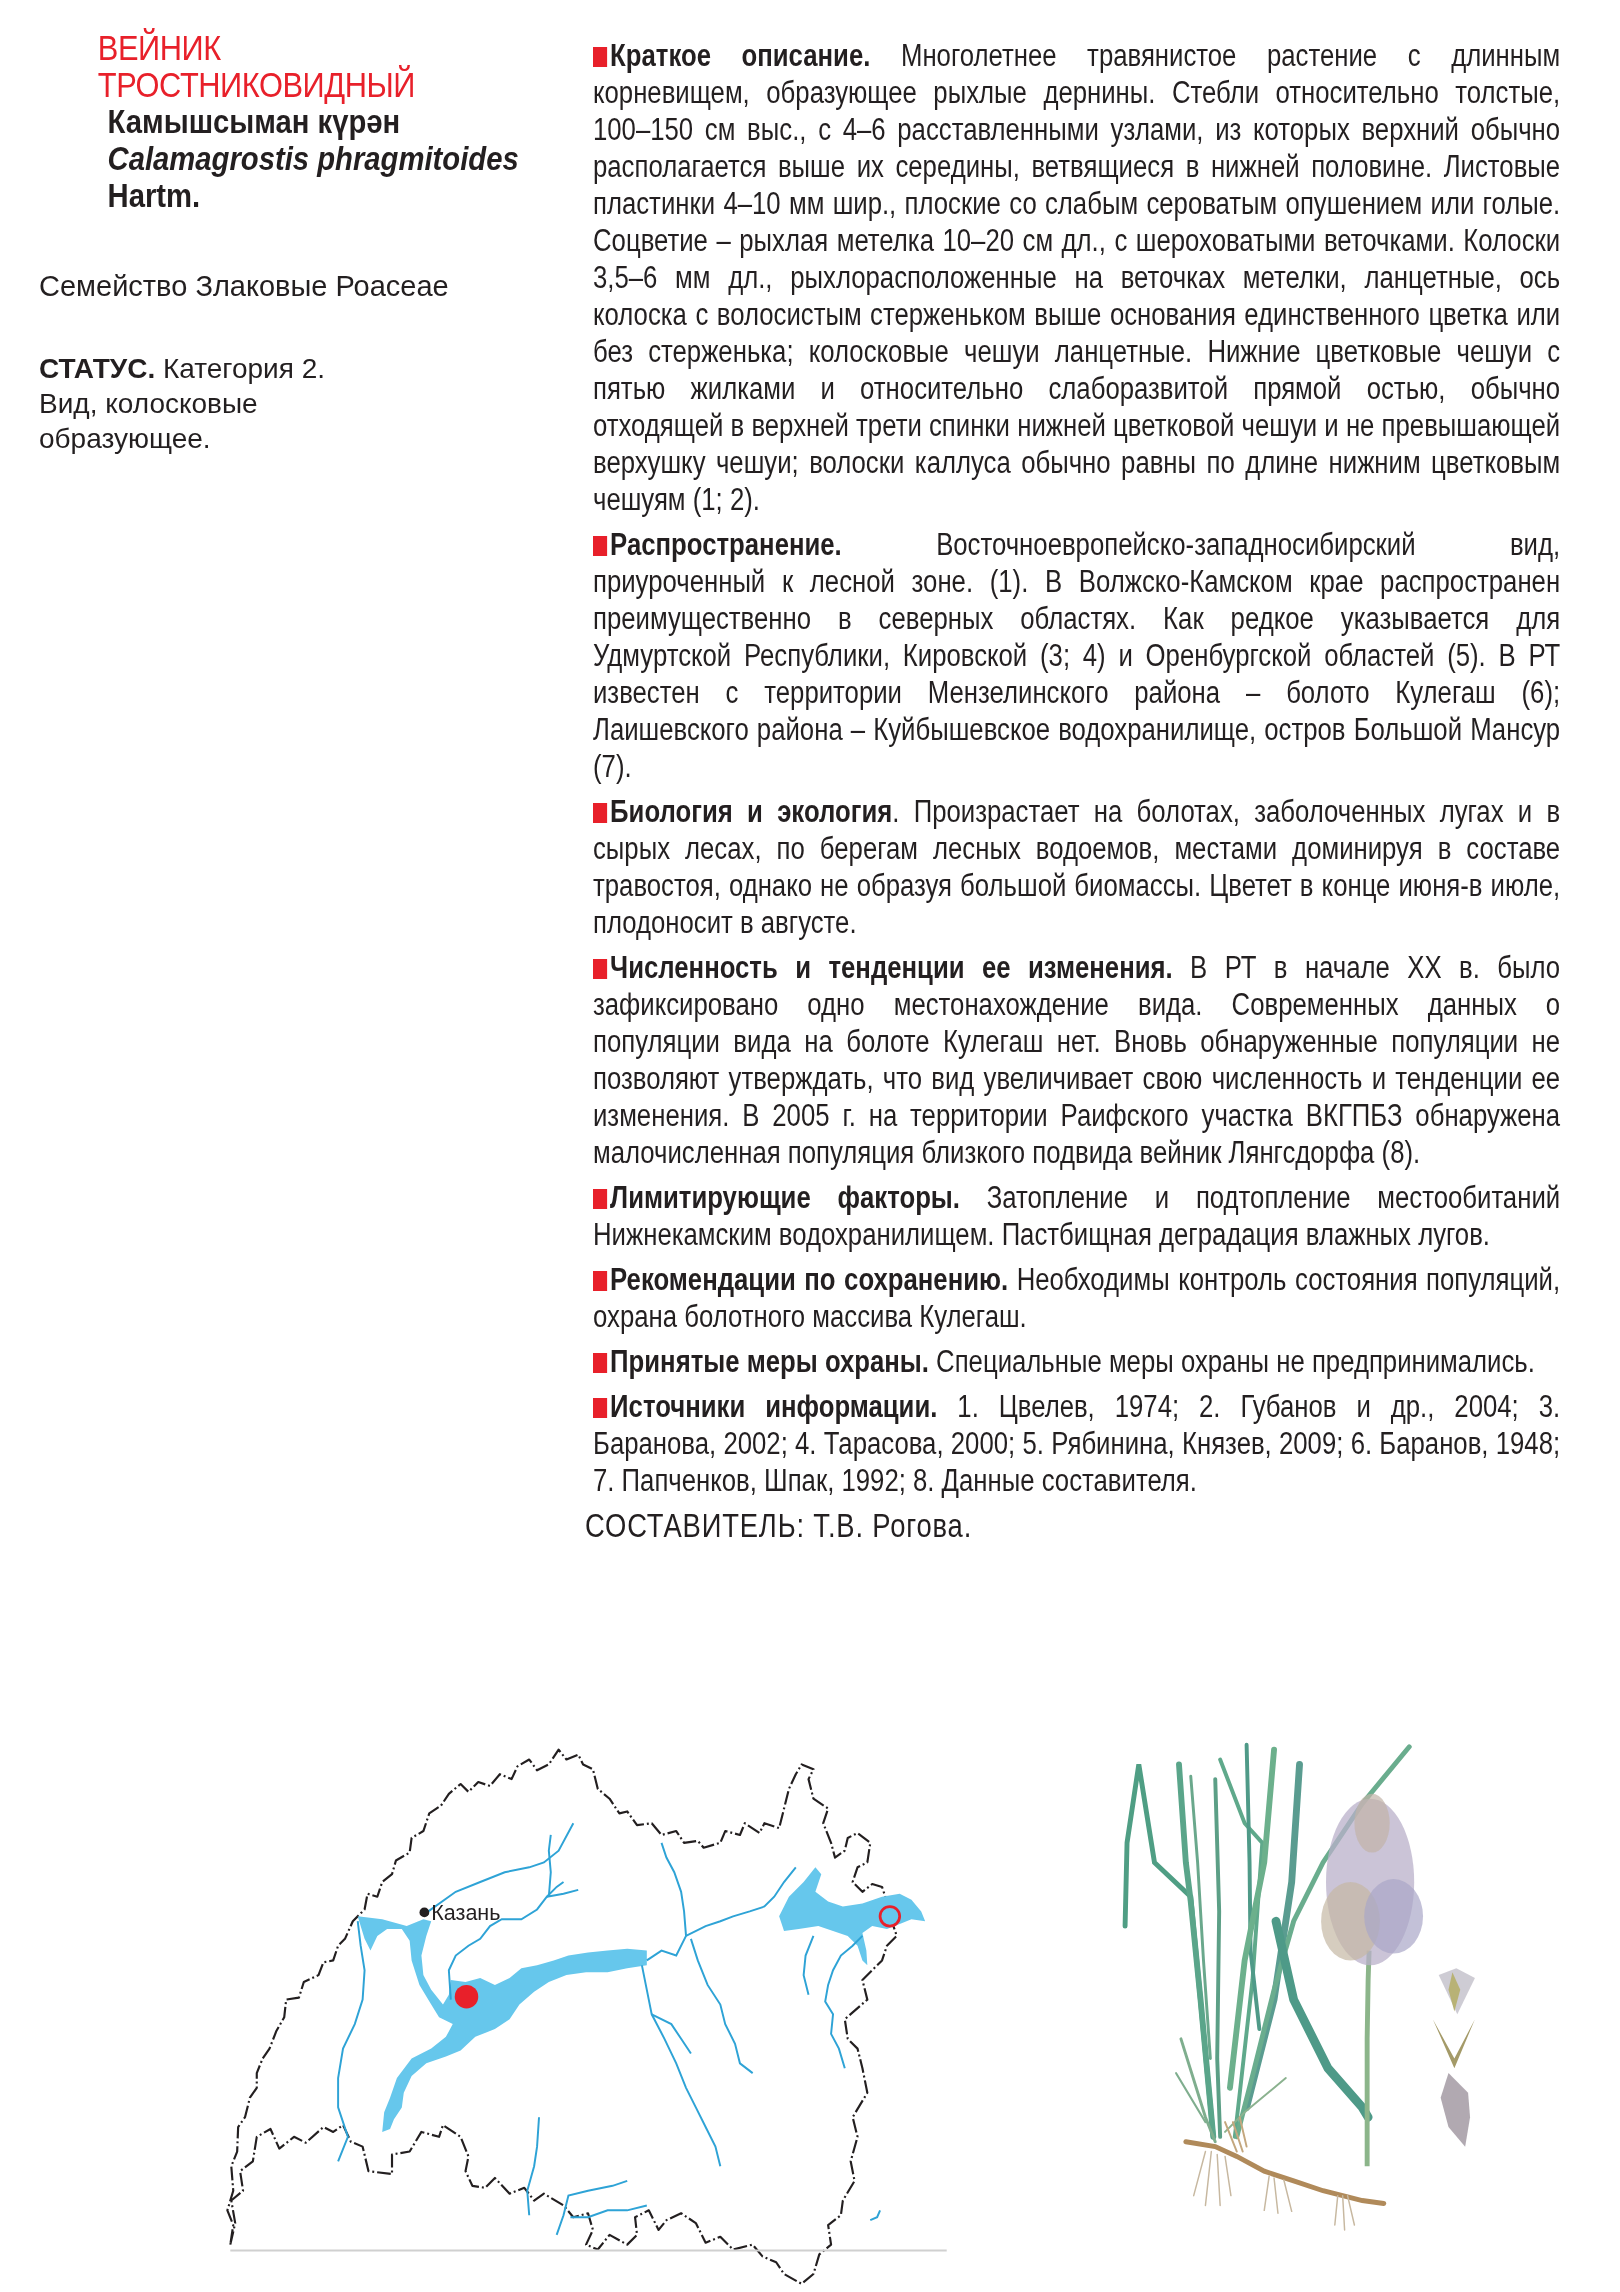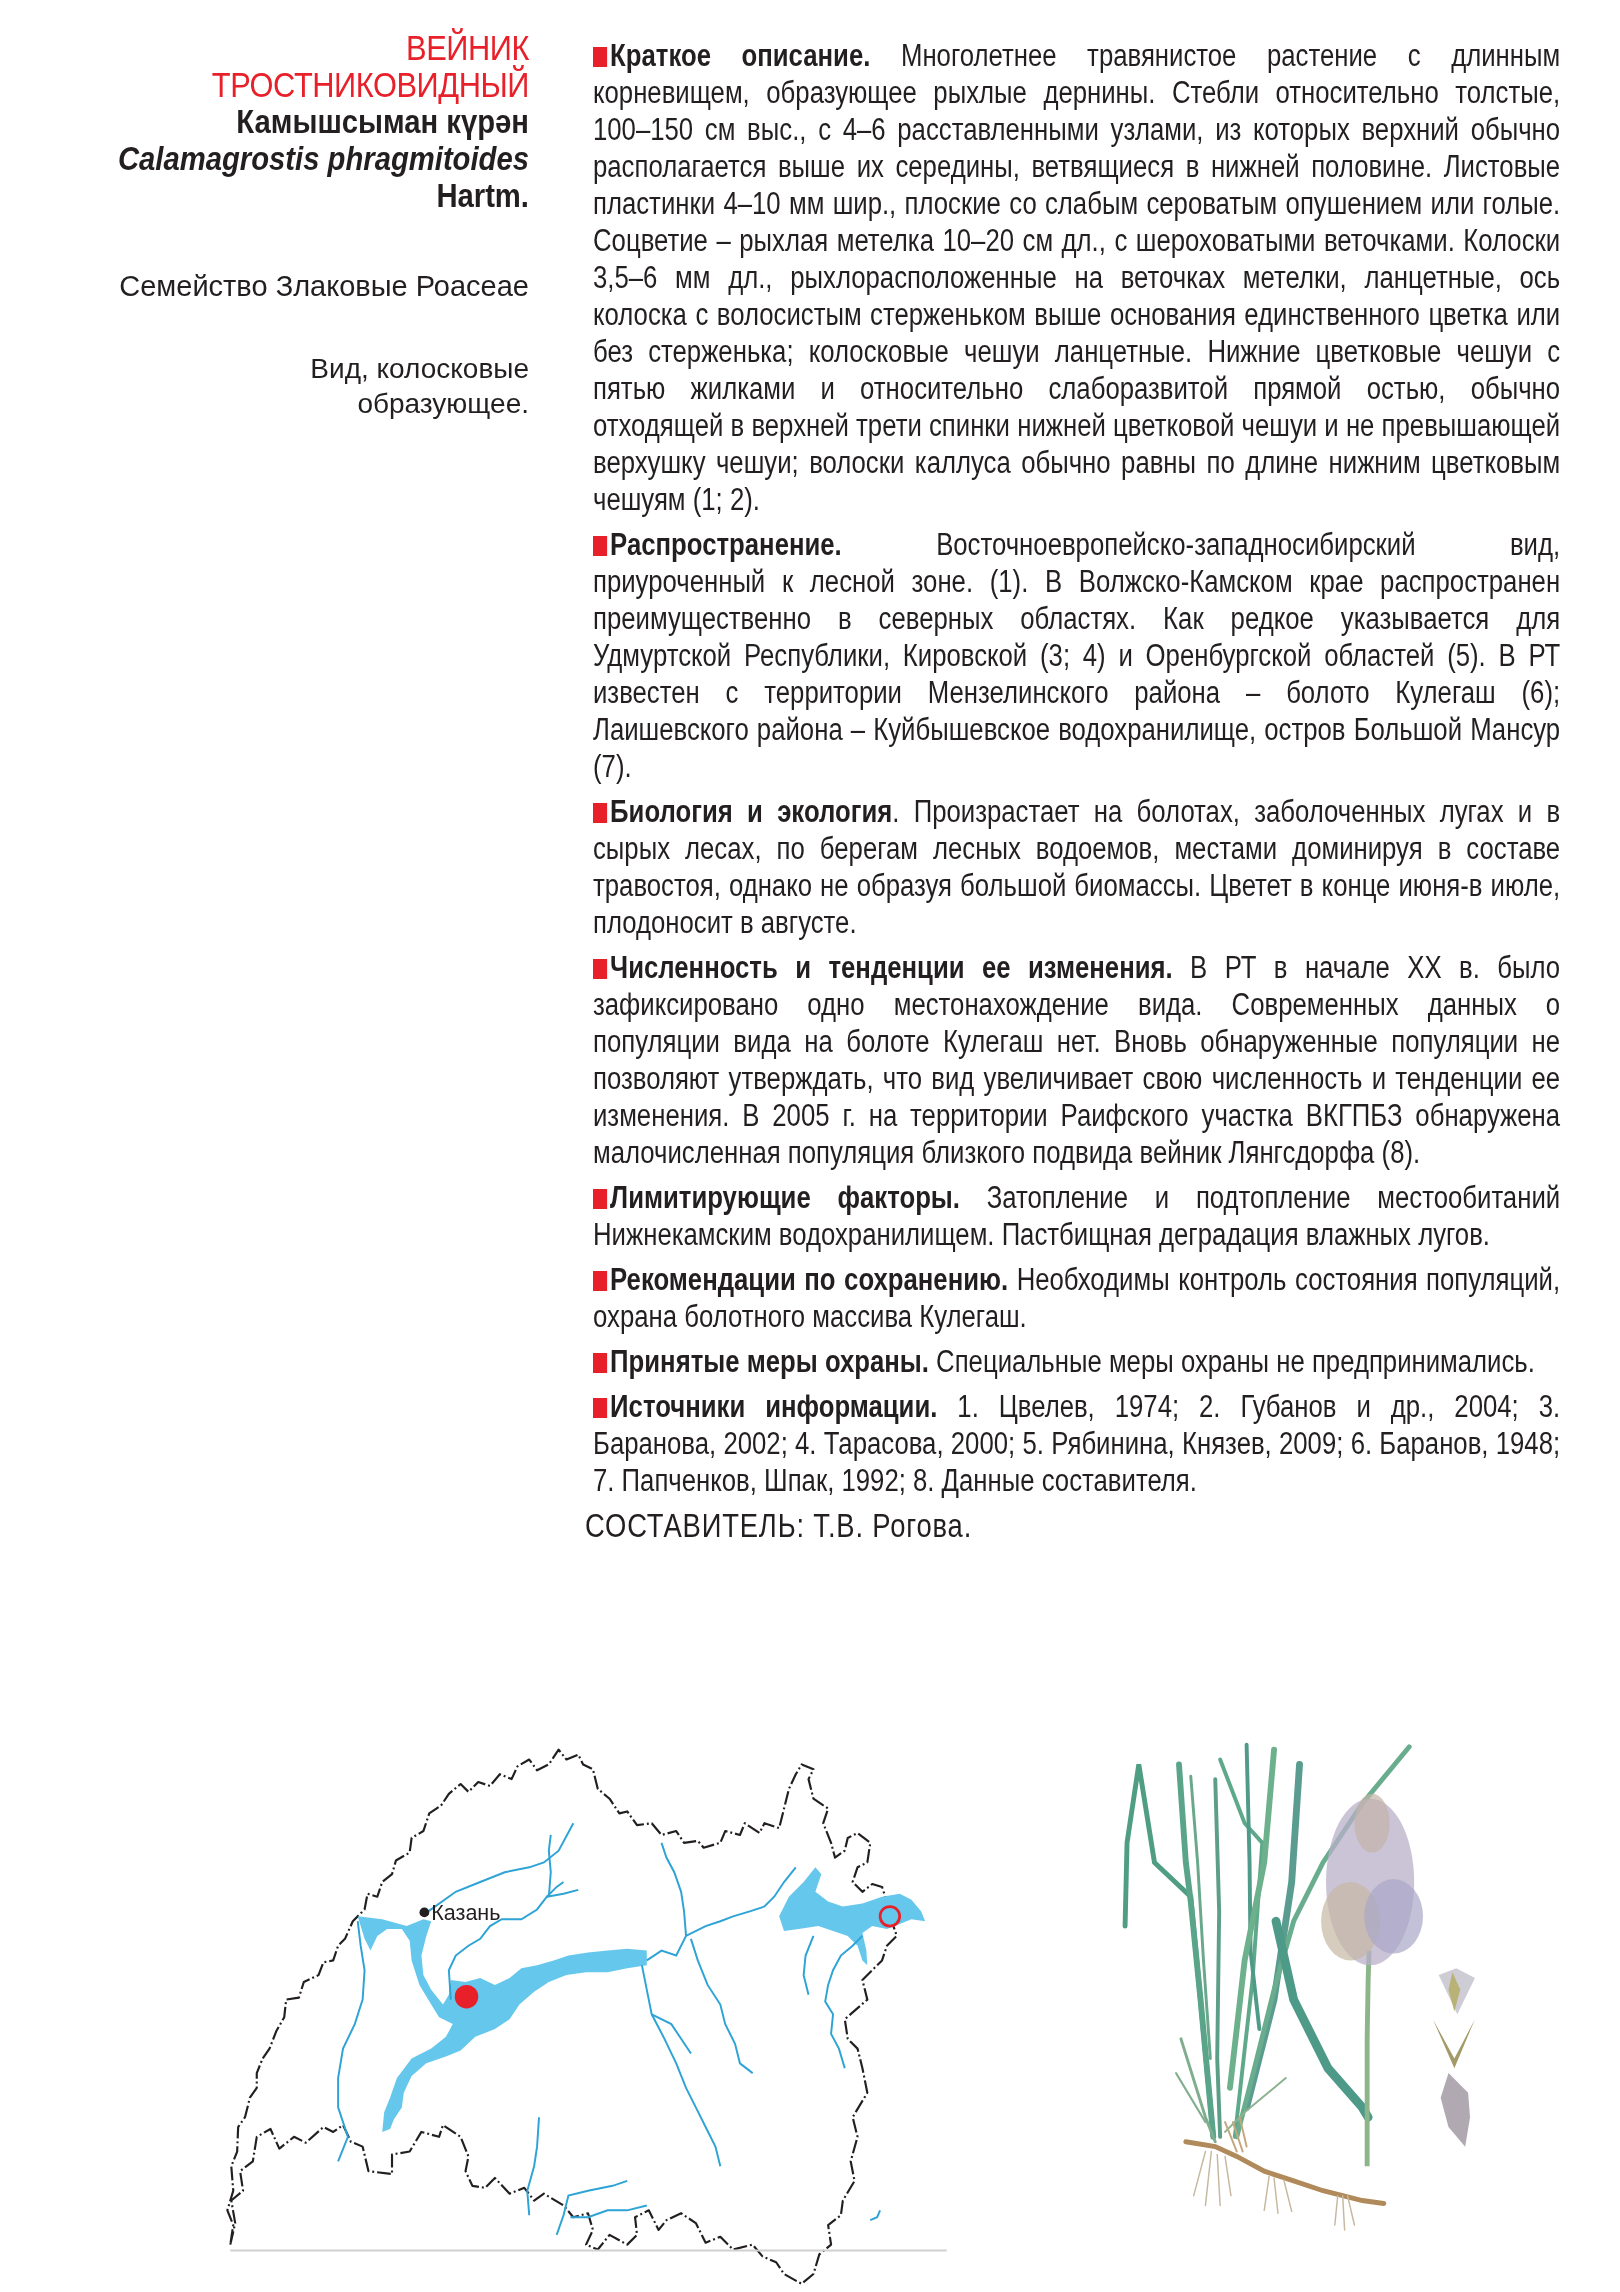--- a/index.html
+++ b/index.html
@@ -1,19 +1,19 @@
 <!DOCTYPE html>
 <html><head>
 <meta charset="utf-8">
 <style>
   html, body { margin: 0; padding: 0; background: #ffffff; }
   body { width: 1620px; height: 2293px; position: relative; overflow: hidden; color: #231f20; font-family: "Liberation Sans", sans-serif; }
 
   
-  .left-col { position: absolute; left: 39px; width: 490px; top: 29px; text-align: right; }
+  .left-col { position: absolute; left: 39px; width: 490px; top: 29px; text-align: left; }
   .title-ru { color: #e8202a; font-size: 35px; line-height: 37px; letter-spacing: -0.5px; transform: scaleX(0.88); transform-origin: right; }
   .title-tt { font-size: 34px; line-height: 37px; font-weight: bold; transform: scaleX(0.86); transform-origin: right; }
   .title-lat { font-size: 34px; line-height: 37px; font-weight: bold; font-style: italic; transform: scaleX(0.86); transform-origin: right; }
   .family { margin-top: 55px; font-size: 29px; line-height: 35px; }
   .status { margin-top: 47px; font-size: 28px; line-height: 35px; }
   .status b { font-weight: bold; }
 
   
   .main-col { position: absolute; left: 585px; top: 29px; width: 983px; }
   .para { font-size: 31px; line-height: 37px; text-align: justify; margin: 8px; }
@@ -33,20 +33,21 @@
 <body>
 
 <div class="left-col">
   <div class="title-ru">ВЕЙНИК</div>
   <div class="title-ru">ТРОСТНИКОВИДНЫЙ</div>
   <div class="title-tt">Камышсыман күрән</div>
   <div class="title-lat">Calamagrostis phragmitoides</div>
   <div class="title-tt">Hartm.</div>
   <div class="family">Семейство Злаковые Роасеае</div>
   <div class="status">
+    <div><b>СТАТУС.</b><span> Категория 2.</span></div>
     <div>Вид, колосковые</div>
     <div>образующее.</div>
   </div>
 </div>
 
 <div class="main-col">
   <p class="para">
       <span class="inner"><span class="marker"></span><span class="heading">Краткое описание.</span><span> Многолетнее травянистое растение с длинным корневищем, образующее рыхлые дернины. Стебли относительно толстые, 100–150 см выс., с 4–6 расставленными узлами, из которых верхний обычно располагается выше их середины, ветвящиеся в нижней половине. Листовые пластинки 4–10 мм шир., плоские со слабым сероватым опушением или голые. Соцветие – рыхлая метелка 10–20 см дл., с шероховатыми веточками. Колоски 3,5–6 мм дл., рыхлорасположенные на веточках метелки, ланцетные, ось колоска с волосистым стерженьком выше основания единственного цветка или без стерженька; колосковые чешуи ланцетные. Нижние цветковые чешуи с пятью жилками и относительно слаборазвитой прямой остью, обычно отходящей в верхней трети спинки нижней цветковой чешуи и не превышающей верхушку чешуи; волоски каллуса обычно равны по длине нижним цветковым чешуям (1; 2).</span></span>
     </p>
   <p class="para">

